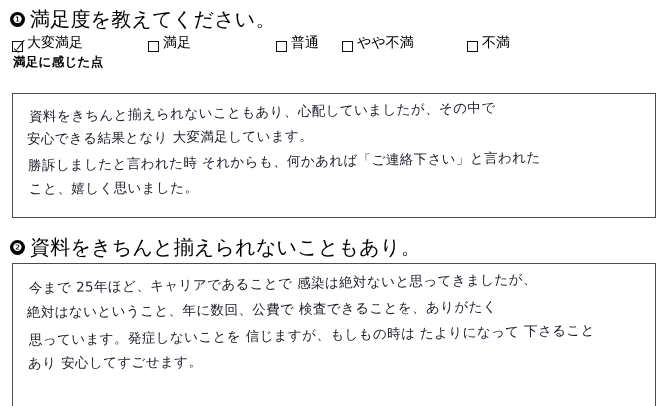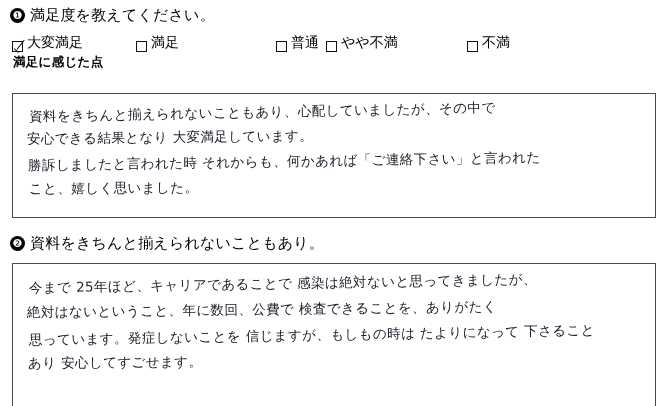--- a/index.html
+++ b/index.html
@@ -37,21 +37,21 @@
     height: 15px;
     border-radius: 50%;
     background: #000;
     color: #fff;
     font-size: 11px;
     line-height: 1;
     font-family: "DejaVu Sans", sans-serif;
     flex: 0 0 auto;
   }
   .q-text {
-    font-size: 15px;
+    font-size: 20px;
     letter-spacing: 0.2px;
     white-space: nowrap;
   }
 
   
   .choices {
     position: absolute;
     left: 12px;
     top: 34px;
     width: 644px;
@@ -142,29 +142,29 @@
   <div class="q-row" style="left:10px; top:6px;">
     <span class="q-num">❶</span>
     <span class="q-text">満足度を教えてください。</span>
   </div>
 
   <div class="choices">
     <div class="choice" style="left:0px;">
       <span class="box checked"></span>
       <span>大変満足</span>
     </div>
-    <div class="choice" style="left:124px;">
+    <div class="choice" style="left:136px;">
       <span class="box"></span>
       <span>満足</span>
     </div>
     <div class="choice" style="left:244px;padding-left:20px;">
       <span class="box"></span>
       <span>普通</span>
     </div>
-    <div class="choice" style="left:314px;">
+    <div class="choice" style="left:330px;">
       <span class="box"></span>
       <span>やや不満</span>
     </div>
     <div class="choice" style="left:455px;">
       <span class="box"></span>
       <span>不満</span>
     </div>
   </div>
 
   <div class="sub-head">満足に感じた点</div>

